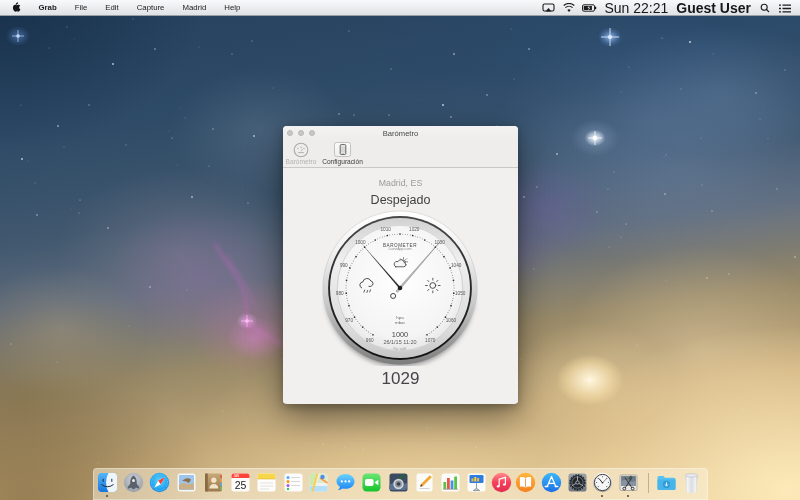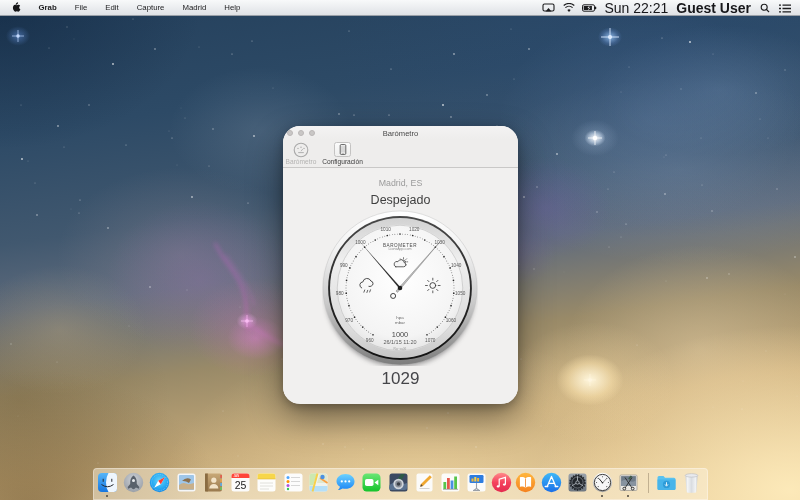--- a/index.html
+++ b/index.html
@@ -31,21 +31,21 @@
  radial-gradient(280px 130px at 680px 170px, rgba(180,198,220,0.2), rgba(0,0,0,0) 72%),
  radial-gradient(170px 90px at 720px 90px, rgba(150,178,210,0.3), rgba(0,0,0,0) 72%),
  linear-gradient(172deg, #24405c 0%, #2d4a66 22%, #41586f 40%, #5f6b7c 51%, #998a68 65%, #c3a878 79%, #d7bd8c 92%, #e0c795 100%)}
 
 #menubar{position:absolute;left:0;top:0;width:800px;height:15.5px;background:linear-gradient(#f8f9fa,#dfe2e6);border-bottom:1px solid #9aa0a8;display:flex;align-items:center;font-size:7.8px;color:#1c1c1e}
 #menubar .m{margin-left:18px}
 #menubar .b{font-weight:bold}
 #mright{position:absolute;right:0;top:0;height:16px;display:flex;align-items:center}
 #mright .t{font-size:14px;color:#17171a;margin:0 4px}
 
-#win{position:absolute;left:283px;top:126px;width:235px;height:278px;border-radius:17px;background:#f1f0ef;box-shadow:0 15px 35px rgba(0,0,0,0.42),0 3px 10px rgba(0,0,0,0.25);overflow:hidden}
+#win{position:absolute;left:283px;top:126px;width:235px;height:278px;border-radius:4px;background:#f1f0ef;box-shadow:0 15px 35px rgba(0,0,0,0.42),0 3px 10px rgba(0,0,0,0.25);overflow:hidden}
 #titlebar{position:relative;height:13px;background:linear-gradient(#f4f3f3,#eeedec)}
 #title{position:absolute;left:0;right:0;top:3px;text-align:center;font-size:7.6px;color:#484848}
 .tl{position:absolute;top:3.5px;width:6px;height:6px;border-radius:50%;background:#c9c7c6;border:0.5px solid #bab7b6}
 #toolbar{position:relative;height:29px;background:#eeedec;border-bottom:1px solid #c9c8c7}
 #toolbar .lbl{position:absolute;top:19px;font-size:6.6px;text-align:center}
 #content{position:relative;height:235px;background:#f1f0ef}
 #city{position:absolute;left:0;right:0;top:9.5px;text-align:center;font-size:8.8px;color:#9b9b9b}
 #cond{position:absolute;left:0;right:0;top:25px;text-align:center;font-size:12.5px;color:#3f3f3f}
 #bigval{position:absolute;left:0;right:0;top:201px;text-align:center;font-size:17px;font-weight:300;color:#454549}
 #units{position:absolute;left:0;right:0;top:223.5px;text-align:center;font-size:8px;color:#9b9b9b}

